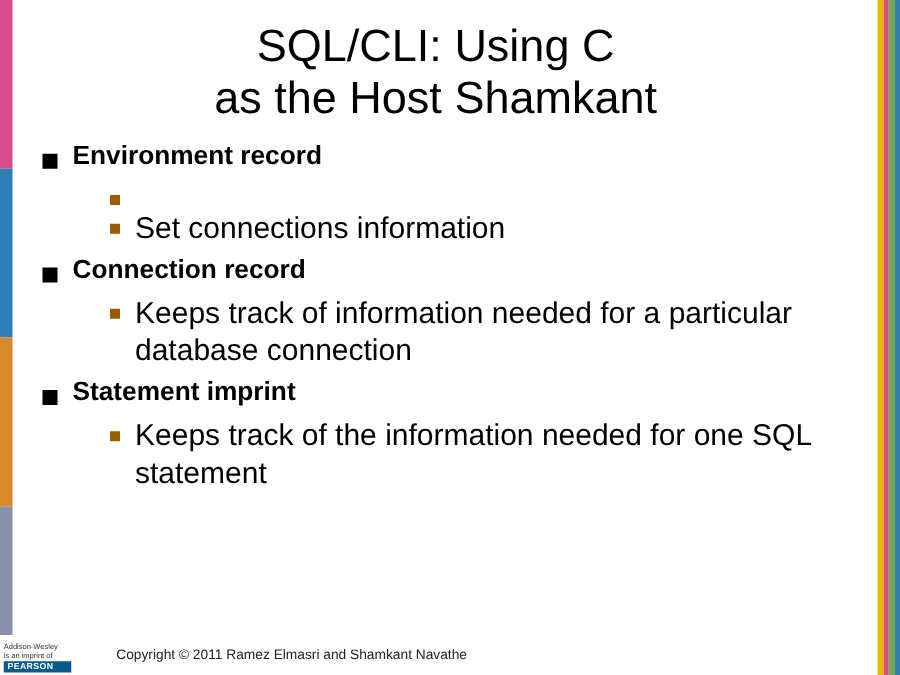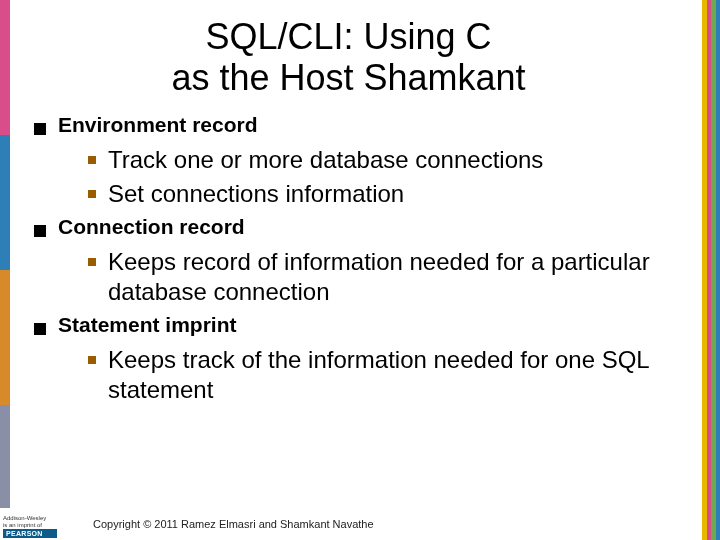--- a/index.html
+++ b/index.html
@@ -142,34 +142,33 @@
     <span>SQL/CLI: Using C</span><br>
     <span>as the Host Shamkant</span>
   </h1>
 
   <div class="bullet-l1">
     <span class="sq"></span>
     <span class="txt">Environment record</span>
   </div>
   <div class="bullet-l2">
     <span class="sq"></span>
-    <span class="txt">Track one or more database connections</span>
   </div>
   <div class="bullet-l2">
     <span class="sq"></span>
     <span class="txt">Set connections information</span>
   </div>
 
   <div class="bullet-l1">
     <span class="sq"></span>
     <span class="txt">Connection record</span>
   </div>
   <div class="bullet-l2">
     <span class="sq"></span>
-    <span class="txt">Keeps record of information needed for a particular database connection</span>
+    <span class="txt">Keeps track of information needed for a particular database connection</span>
   </div>
 
   <div class="bullet-l1">
     <span class="sq"></span>
     <span class="txt">Statement imprint</span>
   </div>
   <div class="bullet-l2">
     <span class="sq"></span>
     <span class="txt">Keeps track of the information needed for one SQL statement</span>
   </div>

